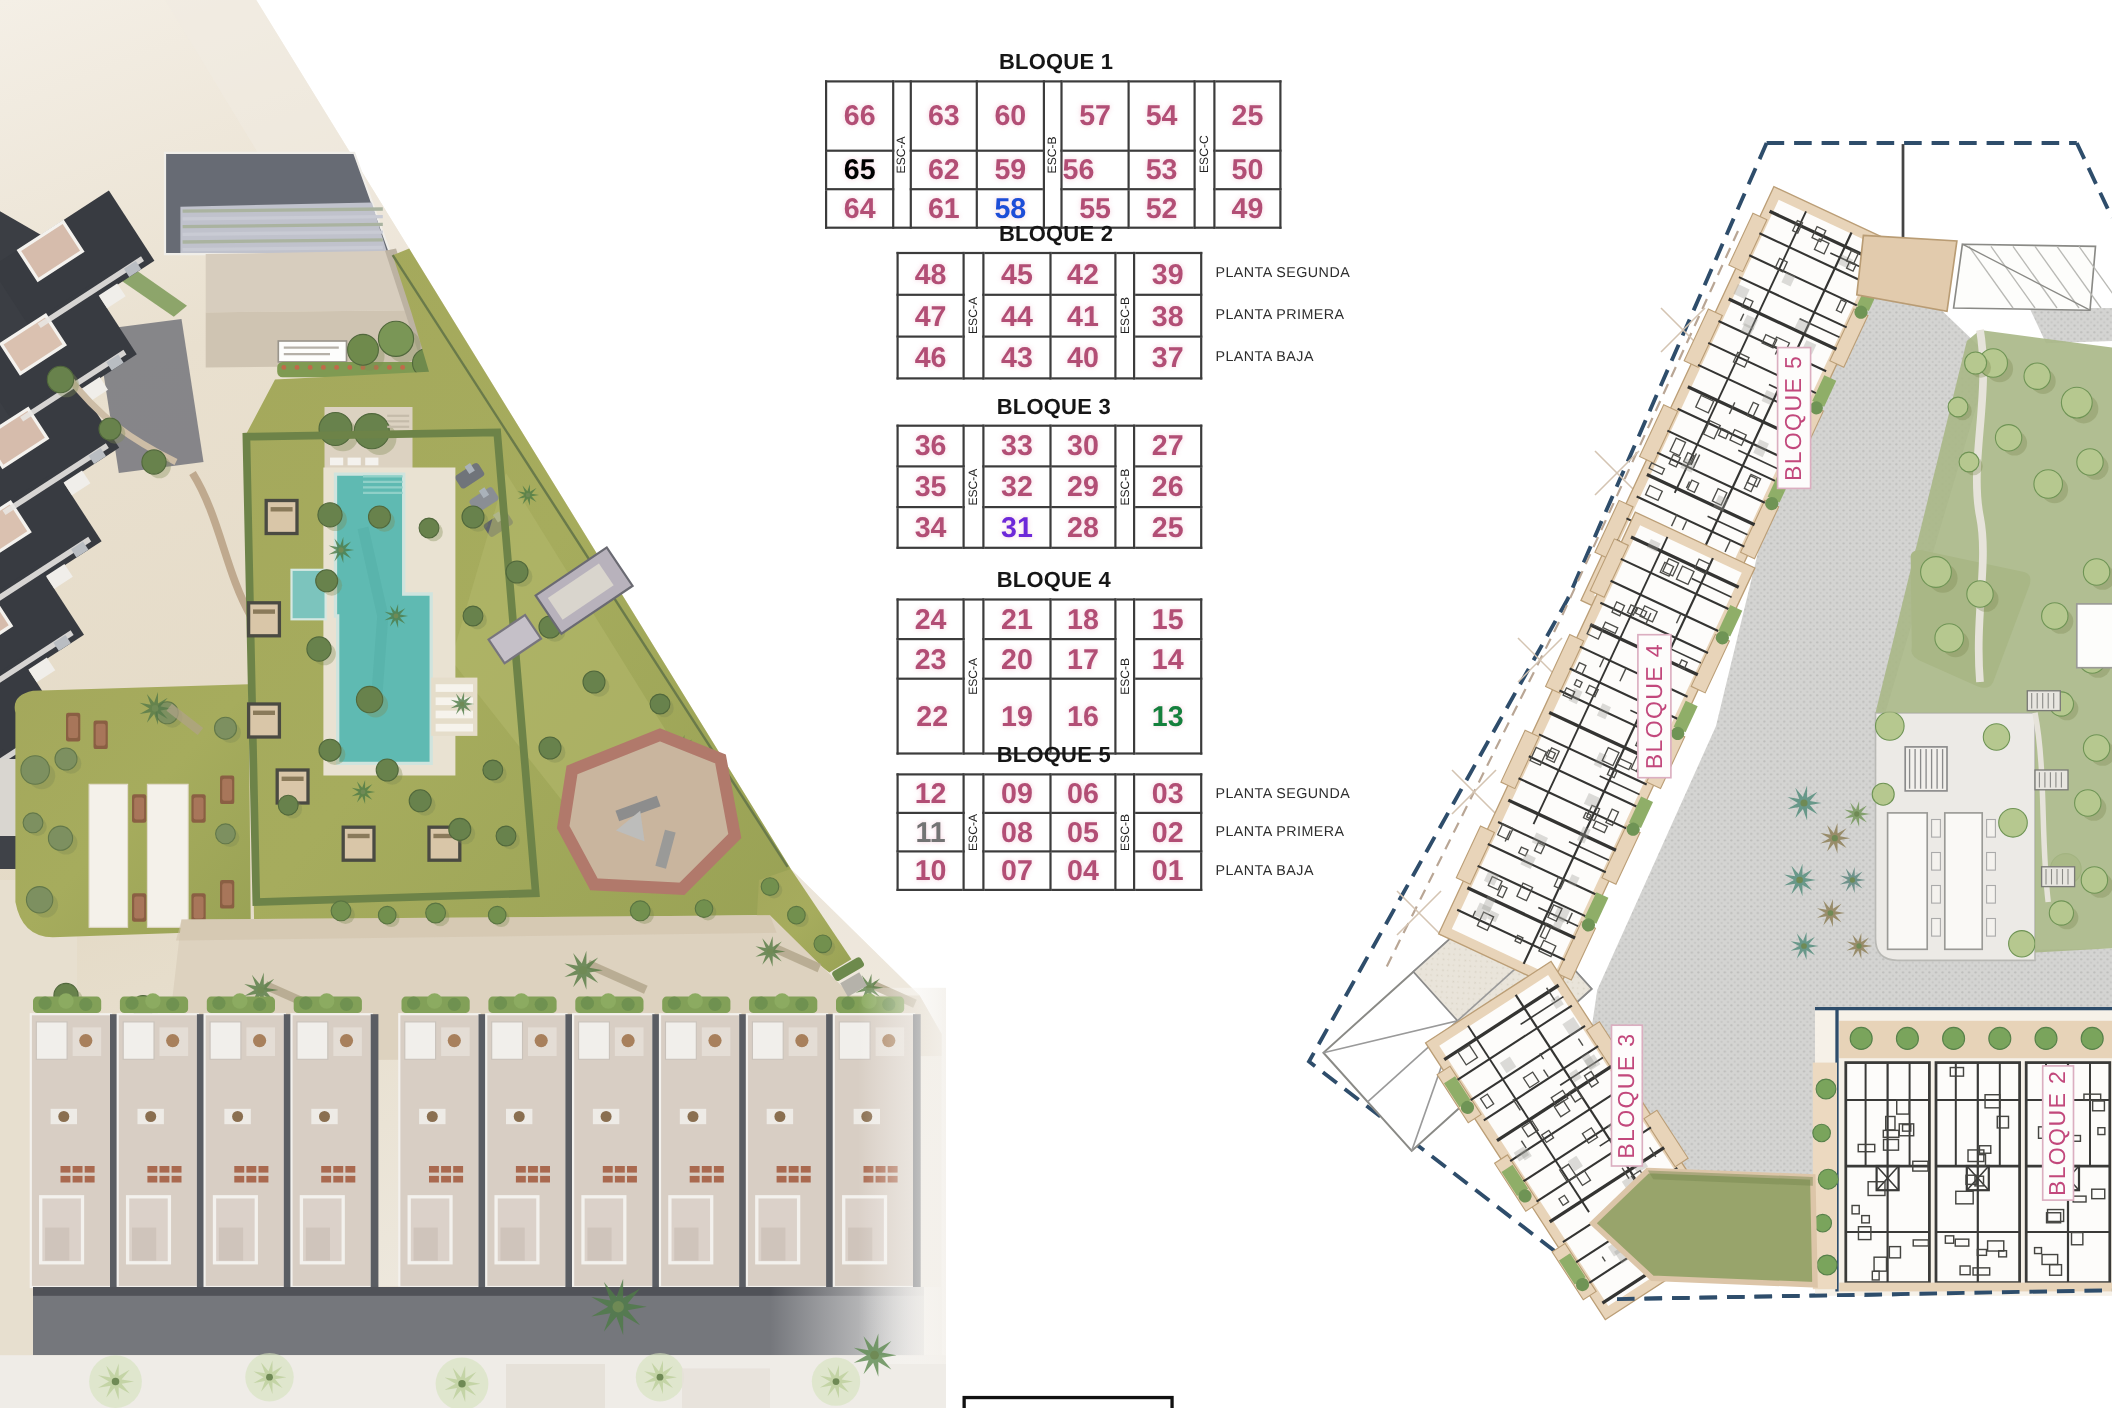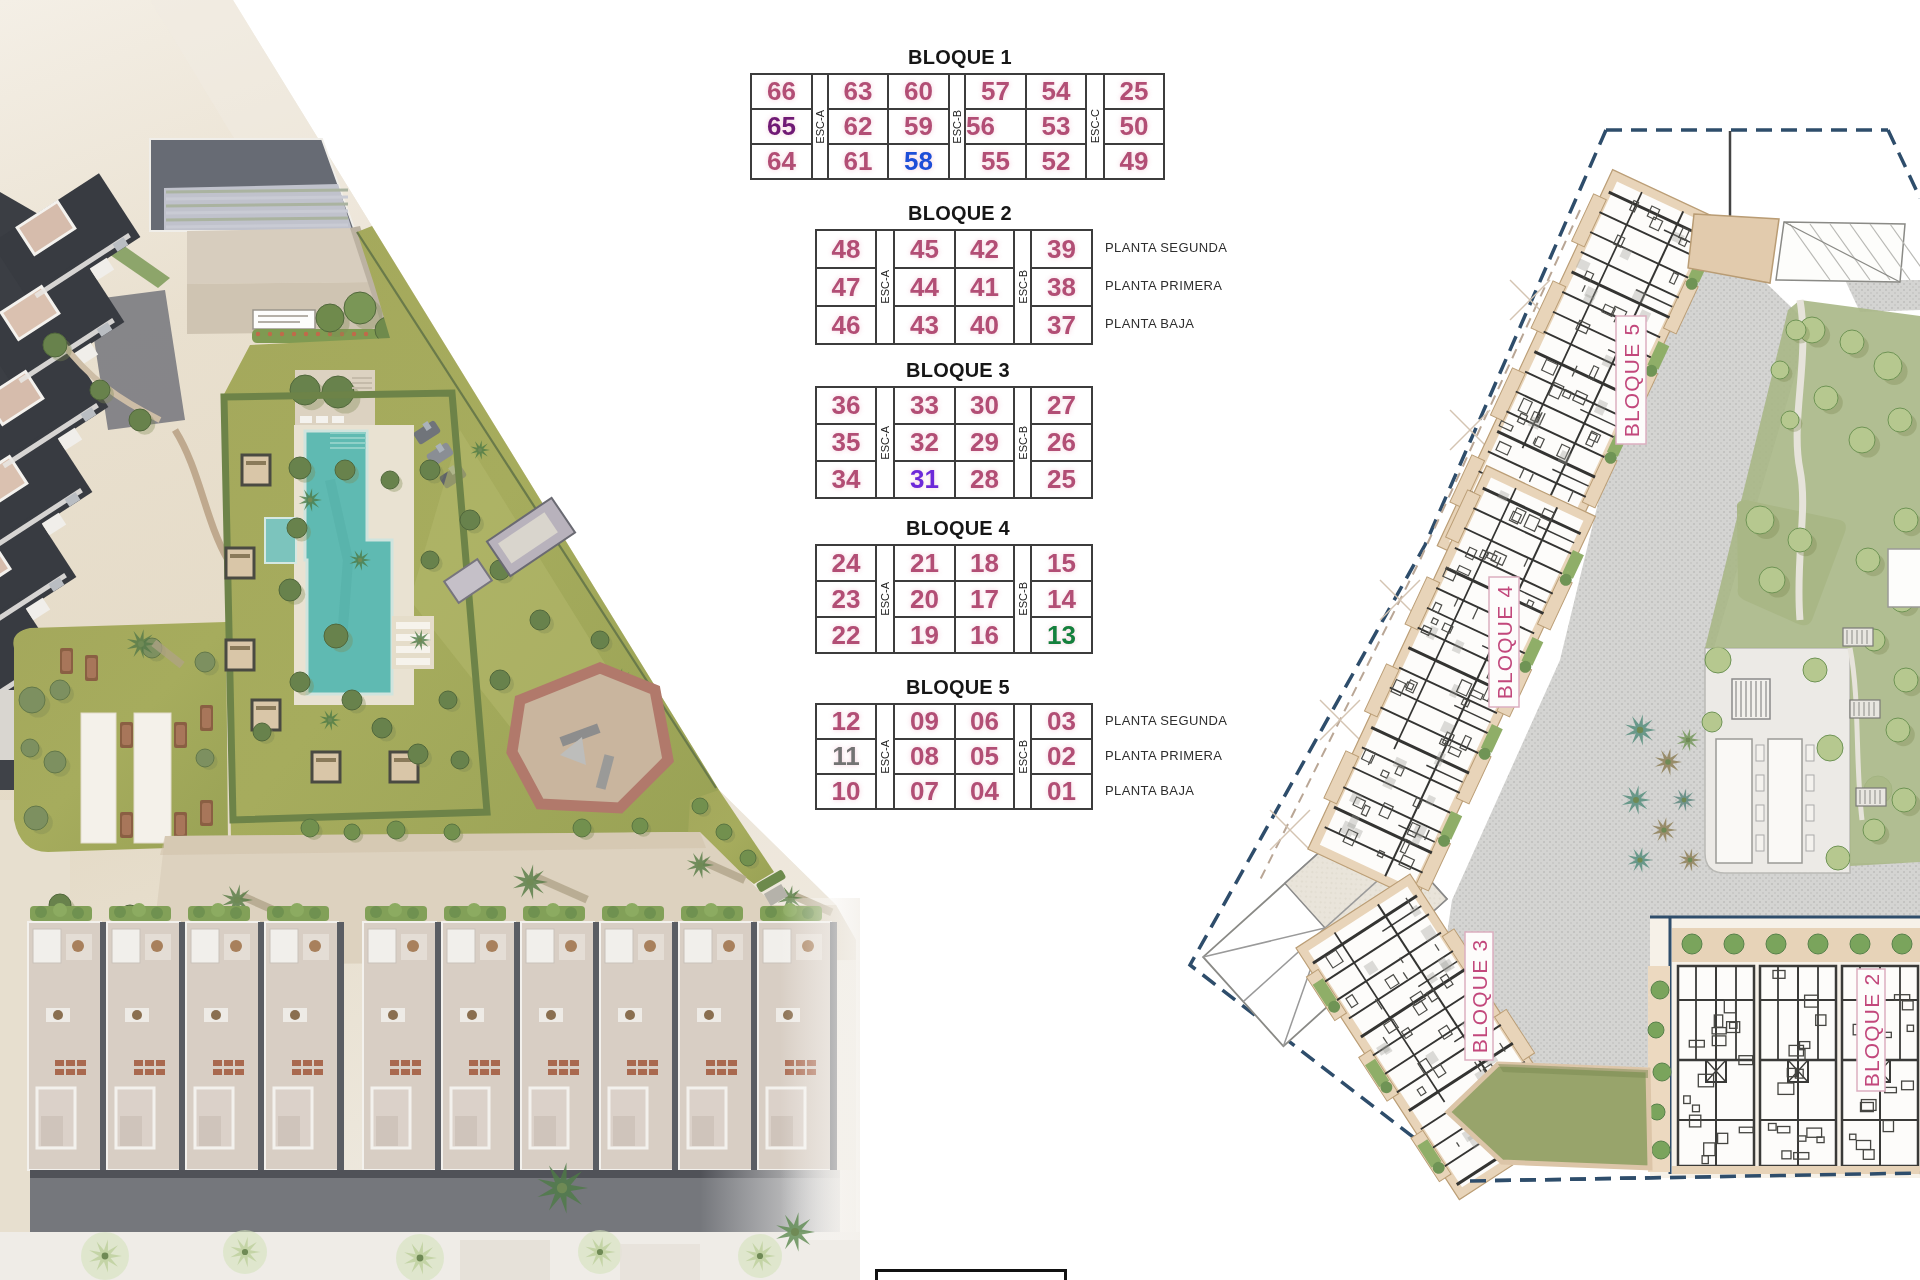--- a/index.html
+++ b/index.html
@@ -1111,28 +1111,28 @@
 <td style="border:2px solid #3c3c3c;padding:0;height:33px;text-align:center;vertical-align:middle;font-weight:bold;font-size:26px;color:#b24e75;text-shadow:0 0 5px rgba(233,150,180,0.45);">66</td>
 <td rowspan="3" style="border:2px solid #3c3c3c;padding:0;height:33px;text-align:center;vertical-align:middle;">
             <div style="writing-mode:vertical-rl;transform:rotate(180deg);margin:0 auto;font-size:11px;color:#222;letter-spacing:0px;">ESC-A</div>
           </td>
 <td style="border:2px solid #3c3c3c;padding:0;height:33px;text-align:center;vertical-align:middle;font-weight:bold;font-size:26px;color:#b24e75;text-shadow:0 0 5px rgba(233,150,180,0.45);">63</td>
 <td style="border:2px solid #3c3c3c;padding:0;height:33px;text-align:center;vertical-align:middle;font-weight:bold;font-size:26px;color:#b24e75;text-shadow:0 0 5px rgba(233,150,180,0.45);">60</td>
 <td rowspan="3" style="border:2px solid #3c3c3c;padding:0;height:33px;text-align:center;vertical-align:middle;">
             <div style="writing-mode:vertical-rl;transform:rotate(180deg);margin:0 auto;font-size:11px;color:#222;letter-spacing:0px;">ESC-B</div>
           </td>
 <td style="border:2px solid #3c3c3c;padding:0;height:33px;text-align:center;vertical-align:middle;font-weight:bold;font-size:26px;color:#b24e75;text-shadow:0 0 5px rgba(233,150,180,0.45);">57</td>
-<td style="border:2px solid #3c3c3c;padding:0;height:33px;text-align:center;vertical-align:middle;font-weight:bold;font-size:26px;color:#b24e75;text-shadow:0 0 5px rgba(233,150,180,0.45);">54</td>
+<td style="border:2px solid #3c3c3c;padding:14px;height:33px;text-align:center;vertical-align:middle;font-weight:bold;font-size:26px;color:#b24e75;text-shadow:0 0 5px rgba(233,150,180,0.45);">54</td>
 <td rowspan="3" style="border:2px solid #3c3c3c;padding:0;height:33px;text-align:center;vertical-align:middle;">
             <div style="writing-mode:vertical-rl;transform:rotate(180deg);margin:0 auto;font-size:11px;color:#222;letter-spacing:0px;">ESC-C</div>
           </td>
 <td style="border:2px solid #3c3c3c;padding:0;height:33px;text-align:center;vertical-align:middle;font-weight:bold;font-size:26px;color:#b24e75;text-shadow:0 0 5px rgba(233,150,180,0.45);">25</td>
 </tr>
 <tr>
-<td style="border:2px solid #3c3c3c;padding:0;height:33px;text-align:center;vertical-align:middle;font-weight:bold;font-size:26px;color:#701a75;text-shadow:0 0 5px rgba(233,150,180,0.45);">65</td>
+<td style="border:2px solid #3c3c3c;padding:0;height:33px;text-align:center;vertical-align:middle;font-weight:bold;font-size:26px;color:#000000;text-shadow:0 0 5px rgba(233,150,180,0.45);">65</td>
 <td style="border:2px solid #3c3c3c;padding:0;height:33px;text-align:center;vertical-align:middle;font-weight:bold;font-size:26px;color:#b24e75;text-shadow:0 0 5px rgba(233,150,180,0.45);">62</td>
 <td style="border:2px solid #3c3c3c;padding:0;height:33px;text-align:center;vertical-align:middle;font-weight:bold;font-size:26px;color:#b24e75;text-shadow:0 0 5px rgba(233,150,180,0.45);">59</td>
 <td style="border:2px solid #3c3c3c;padding:0;height:33px;text-align:left;vertical-align:middle;font-weight:bold;font-size:26px;color:#b24e75;text-shadow:0 0 5px rgba(233,150,180,0.45);">56</td>
 <td style="border:2px solid #3c3c3c;padding:0;height:33px;text-align:center;vertical-align:middle;font-weight:bold;font-size:26px;color:#b24e75;text-shadow:0 0 5px rgba(233,150,180,0.45);">53</td>
 <td style="border:2px solid #3c3c3c;padding:0;height:33px;text-align:center;vertical-align:middle;font-weight:bold;font-size:26px;color:#b24e75;text-shadow:0 0 5px rgba(233,150,180,0.45);">50</td>
 </tr>
 <tr>
 <td style="border:2px solid #3c3c3c;padding:0;height:33px;text-align:center;vertical-align:middle;font-weight:bold;font-size:26px;color:#b24e75;text-shadow:0 0 5px rgba(233,150,180,0.45);">64</td>
 <td style="border:2px solid #3c3c3c;padding:0;height:33px;text-align:center;vertical-align:middle;font-weight:bold;font-size:26px;color:#b24e75;text-shadow:0 0 5px rgba(233,150,180,0.45);">61</td>
 <td style="border:2px solid #3c3c3c;padding:0;height:33px;text-align:center;vertical-align:middle;font-weight:bold;font-size:26px;color:#1d4ed8;text-shadow:0 0 5px rgba(233,150,180,0.45);">58</td>
@@ -1248,21 +1248,21 @@
           </td>
 <td style="border:2px solid #3c3c3c;padding:0;height:34px;text-align:center;vertical-align:middle;font-weight:bold;font-size:26px;color:#b24e75;text-shadow:0 0 5px rgba(233,150,180,0.45);">15</td>
 </tr>
 <tr>
 <td style="border:2px solid #3c3c3c;padding:0;height:34px;text-align:center;vertical-align:middle;font-weight:bold;font-size:26px;color:#b24e75;text-shadow:0 0 5px rgba(233,150,180,0.45);">23</td>
 <td style="border:2px solid #3c3c3c;padding:0;height:34px;text-align:center;vertical-align:middle;font-weight:bold;font-size:26px;color:#b24e75;text-shadow:0 0 5px rgba(233,150,180,0.45);">20</td>
 <td style="border:2px solid #3c3c3c;padding:0;height:34px;text-align:center;vertical-align:middle;font-weight:bold;font-size:26px;color:#b24e75;text-shadow:0 0 5px rgba(233,150,180,0.45);">17</td>
 <td style="border:2px solid #3c3c3c;padding:0;height:34px;text-align:center;vertical-align:middle;font-weight:bold;font-size:26px;color:#b24e75;text-shadow:0 0 5px rgba(233,150,180,0.45);">14</td>
 </tr>
 <tr>
-<td style="border:2px solid #3c3c3c;padding:0;height:34px;text-align:center;vertical-align:middle;font-weight:bold;font-size:26px;color:#b24e75;text-shadow:0 0 5px rgba(233,150,180,0.45);">22</td>
+<td style="border:2px solid #3c3c3c;padding:16px;height:34px;text-align:center;vertical-align:middle;font-weight:bold;font-size:26px;color:#b24e75;text-shadow:0 0 5px rgba(233,150,180,0.45);">22</td>
 <td style="border:2px solid #3c3c3c;padding:0;height:34px;text-align:center;vertical-align:middle;font-weight:bold;font-size:26px;color:#b24e75;text-shadow:0 0 5px rgba(233,150,180,0.45);margin-top:40px;">19</td>
 <td style="border:2px solid #3c3c3c;padding:0;height:34px;text-align:center;vertical-align:middle;font-weight:bold;font-size:26px;color:#b24e75;text-shadow:0 0 5px rgba(233,150,180,0.45);">16</td>
 <td style="border:2px solid #3c3c3c;padding:0;height:34px;text-align:center;vertical-align:middle;font-weight:bold;font-size:26px;color:#15803d;text-shadow:0 0 5px rgba(233,150,180,0.45);">13</td>
 </tr>
 </tbody>
     </table>
   </div>
 <div style="position:absolute;left:808px;top:676px;width:300px;text-align:center;font-weight:bold;font-size:20px;color:#161616;letter-spacing:0.2px;">BLOQUE 5</div>
 <div style="position:absolute;left:815px;top:703px;">
 <table style="border-collapse:collapse;table-layout:fixed;width:278px;">

